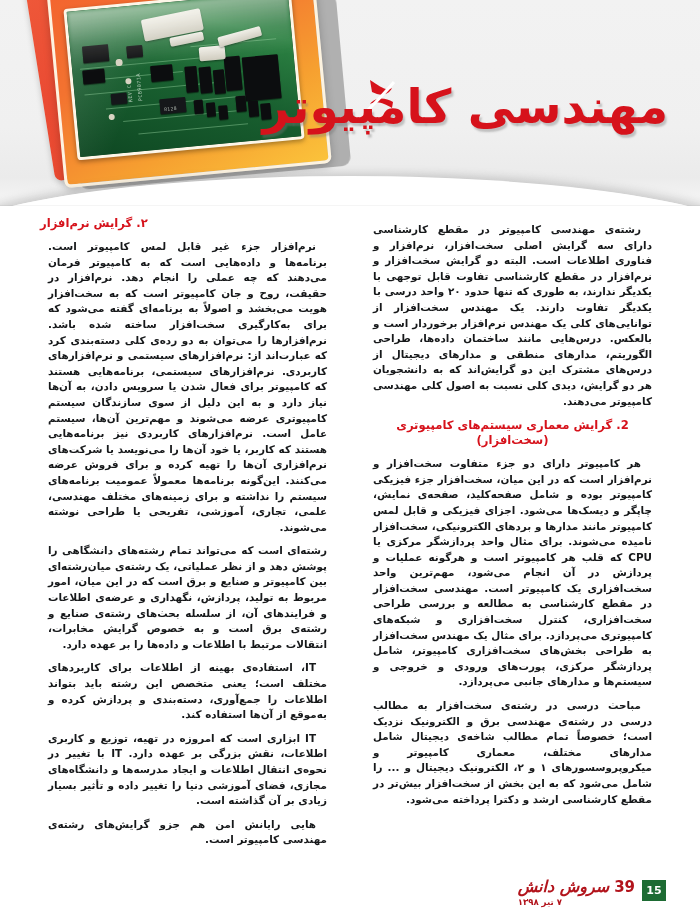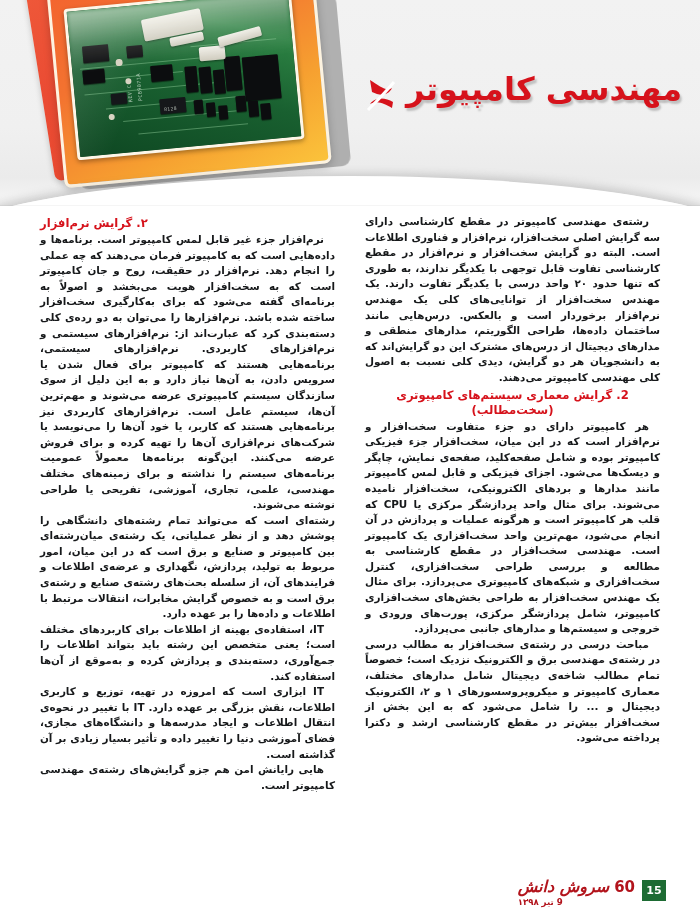--- a/index.html
+++ b/index.html
@@ -147,24 +147,24 @@
     position: absolute;
     left: 366px;
     top: 78px;
     width: 30px;
     height: 34px;
   }
 
   
   .title {
     position: absolute;
-    right: 18px;
+    right: 32px;
     top: 52px;
     color: #d6121b;
-    font-size: 32px;
+    font-size: 47px;
     font-weight: 700;
     line-height: 1;
     letter-spacing: -0.5px;
     text-shadow: 2px 3px 2px rgba(120,120,120,.40);
     direction: rtl;
     white-space: nowrap;
   }
 
   
   .content {
@@ -178,21 +178,21 @@
     gap: 30px;
     padding: 0 40px;
     box-sizing: border-box;
     direction: rtl;
   }
   .col {
     flex: 1 1 0;
     min-width: 0;
   }
   p.para {
-    margin: 0;
+    margin: 8px;
     direction: rtl;
     text-align: justify;
     text-align-last: right;
     font-size: 10.4px;
     line-height: 15.6px;
     color: #16181a;
     font-weight: 600;
     text-indent: 11px;
     hyphens: none;
   }
@@ -348,21 +348,21 @@
 
     <div class="header-curve"></div>
     <div class="header-hairline"></div>
   </div>
 
   <div class="content">
 
     <div class="col">
       <p class="para">رشته‌ی مهندسی کامپیوتر در مقطع کارشناسی دارای سه گرایش اصلی سخت‌افزار، نرم‌افزار و فناوری اطلاعات است. البته دو گرایش سخت‌افزار و نرم‌افزار در مقطع کارشناسی تفاوت قابل توجهی با یکدیگر ندارند، به طوری که تنها حدود ۲۰ واحد درسی با یکدیگر تفاوت دارند. یک مهندس سخت‌افزار از توانایی‌های کلی یک مهندس نرم‌افزار برخوردار است و بالعکس. درس‌هایی مانند ساختمان داده‌ها، طراحی الگوریتم، مدارهای منطقی و مدارهای دیجیتال از درس‌های مشترک این دو گرایش‌اند که به دانشجویان هر دو گرایش، دیدی کلی نسبت به اصول کلی مهندسی کامپیوتر می‌دهند.</p>
       <h2 class="sub">2. گرایش معماری سیستم‌های کامپیوتری</h2>
-      <h2 class="sub" style="margin-top:-2px">(سخت‌مطالب)</h2>
+      <h2 class="sub" style="margin-top:-2px">(سخت‌افزار)</h2>
       <p class="para">هر کامپیوتر دارای دو جزء متفاوت سخت‌افزار و نرم‌افزار است که در این میان، سخت‌افزار جزء فیزیکی کامپیوتر بوده و شامل صفحه‌کلید، صفحه‌ی نمایش، چاپگر و دیسک‌ها می‌شود. اجزای فیزیکی و قابل لمس کامپیوتر مانند مدارها و بردهای الکترونیکی، سخت‌افزار نامیده می‌شوند. برای مثال واحد پردازشگر مرکزی یا CPU که قلب هر کامپیوتر است و هرگونه عملیات و پردازش در آن انجام می‌شود، مهم‌ترین واحد سخت‌افزاری یک کامپیوتر است. مهندسی سخت‌افزار در مقطع کارشناسی به مطالعه و بررسی طراحی سخت‌افزاری، کنترل سخت‌افزاری و شبکه‌های کامپیوتری می‌پردازد. برای مثال یک مهندس سخت‌افزار به طراحی بخش‌های سخت‌افزاری کامپیوتر، شامل پردازشگر مرکزی، پورت‌های ورودی و خروجی و سیستم‌ها و مدارهای جانبی می‌پردازد.</p>
       <p class="para">مباحث درسی در رشته‌ی سخت‌افزار به مطالب درسی در رشته‌ی مهندسی برق و الکترونیک نزدیک است؛ خصوصاً تمام مطالب شاخه‌ی دیجیتال شامل مدارهای مختلف، معماری کامپیوتر و میکروپروسسورهای ۱ و ۲، الکترونیک دیجیتال و ... را شامل می‌شود که به این بخش از سخت‌افزار بیش‌تر در مقطع کارشناسی ارشد و دکترا پرداخته می‌شود.</p>
     </div>
 
     <div class="col">
       <h2 class="sub right">۲. گرایش نرم‌افزار</h2>
       <p class="para">نرم‌افزار جزء غیر قابل لمس کامپیوتر است. برنامه‌ها و داده‌هایی است که به کامپیوتر فرمان می‌دهند که چه عملی را انجام دهد. نرم‌افزار در حقیقت، روح و جان کامپیوتر است که به سخت‌افزار هویت می‌بخشد و اصولاً به برنامه‌ای گفته می‌شود که برای به‌کارگیری سخت‌افزار ساخته شده باشد. نرم‌افزارها را می‌توان به دو رده‌ی کلی دسته‌بندی کرد که عبارت‌اند از: نرم‌افزارهای سیستمی و نرم‌افزارهای کاربردی. نرم‌افزارهای سیستمی، برنامه‌هایی هستند که کامپیوتر برای فعال شدن یا سرویس دادن، به آن‌ها نیاز دارد و به این دلیل از سوی سازندگان سیستم کامپیوتری عرضه می‌شوند و مهم‌ترین آن‌ها، سیستم عامل است. نرم‌افزارهای کاربردی نیز برنامه‌هایی هستند که کاربر، یا خود آن‌ها را می‌نویسد یا شرکت‌های نرم‌افزاری آن‌ها را تهیه کرده و برای فروش عرضه می‌کنند. این‌گونه برنامه‌ها معمولاً عمومیت برنامه‌های سیستم را نداشته و برای زمینه‌های مختلف مهندسی، علمی، تجاری، آموزشی، تفریحی یا طراحی نوشته می‌شوند.</p>
 
 
 
@@ -371,21 +371,21 @@
       <p class="para">IT ابزاری است که امروزه در تهیه، توزیع و کاربری اطلاعات، نقش بزرگی بر عهده دارد. IT با تغییر در نحوه‌ی انتقال اطلاعات و ایجاد مدرسه‌ها و دانشگاه‌های مجازی، فضای آموزشی دنیا را تغییر داده و تأثیر بسیار زیادی بر آن گذاشته است.</p>
       <p class="para">هایی رایانش امن هم جزو گرایش‌های رشته‌ی مهندسی کامپیوتر است.</p>
     </div>
   </div>
 
   <div class="footer">
     <div class="footer-inner">
       <div class="page-box">15</div>
       <div class="masthead">
         <div class="masthead-row">
-          <span class="mast-issue">60</span>
+          <span class="mast-issue">39</span>
           <span class="mast-name">سروش دانش</span>
         </div>
-        <div class="mast-date">9 تیر ۱۳۹۸</div>
+        <div class="mast-date">۷ تیر ۱۳۹۸</div>
       </div>
     </div>
   </div>
 
 </div>
 
 </body></html>

